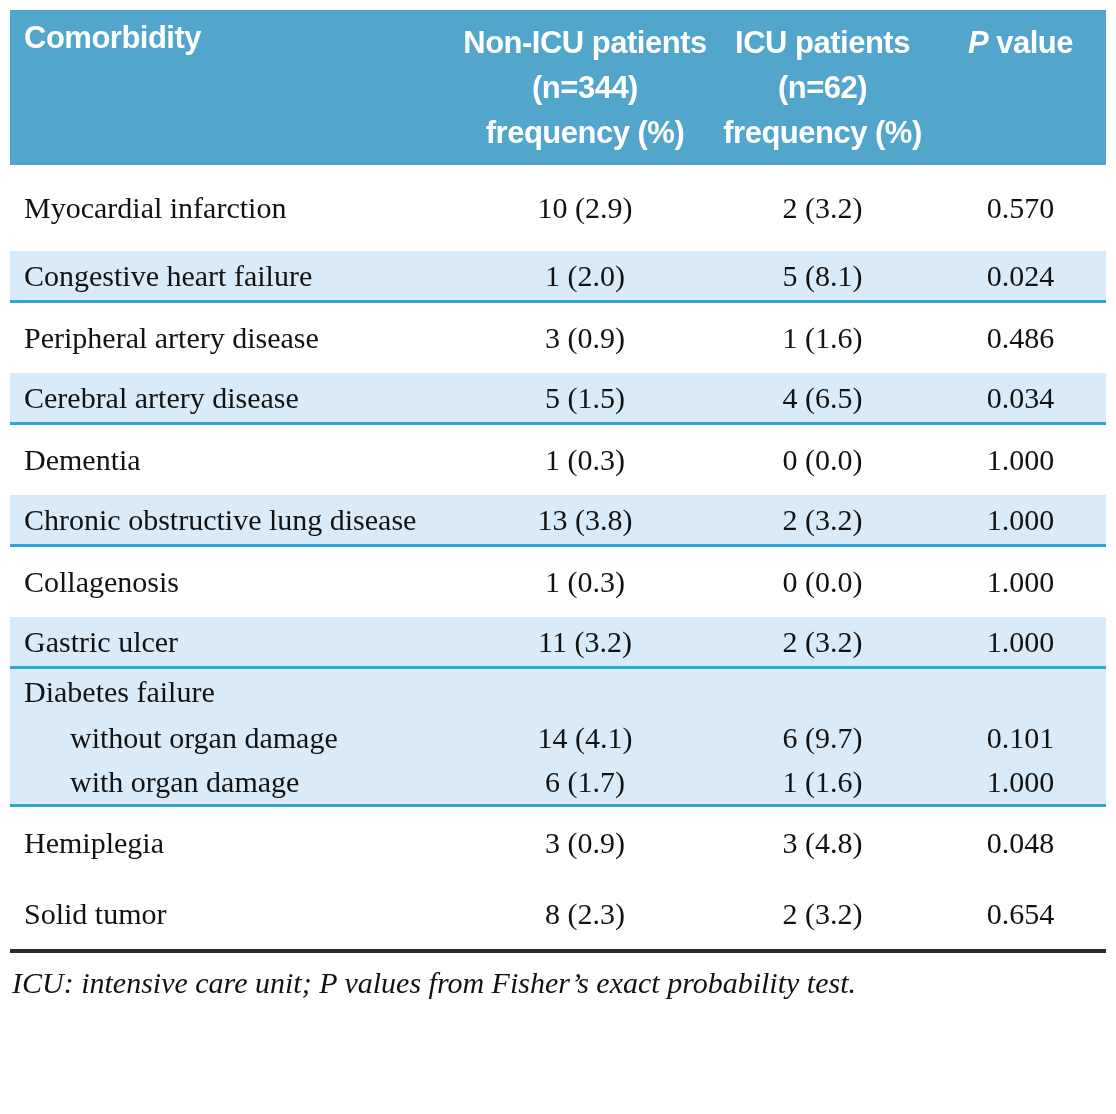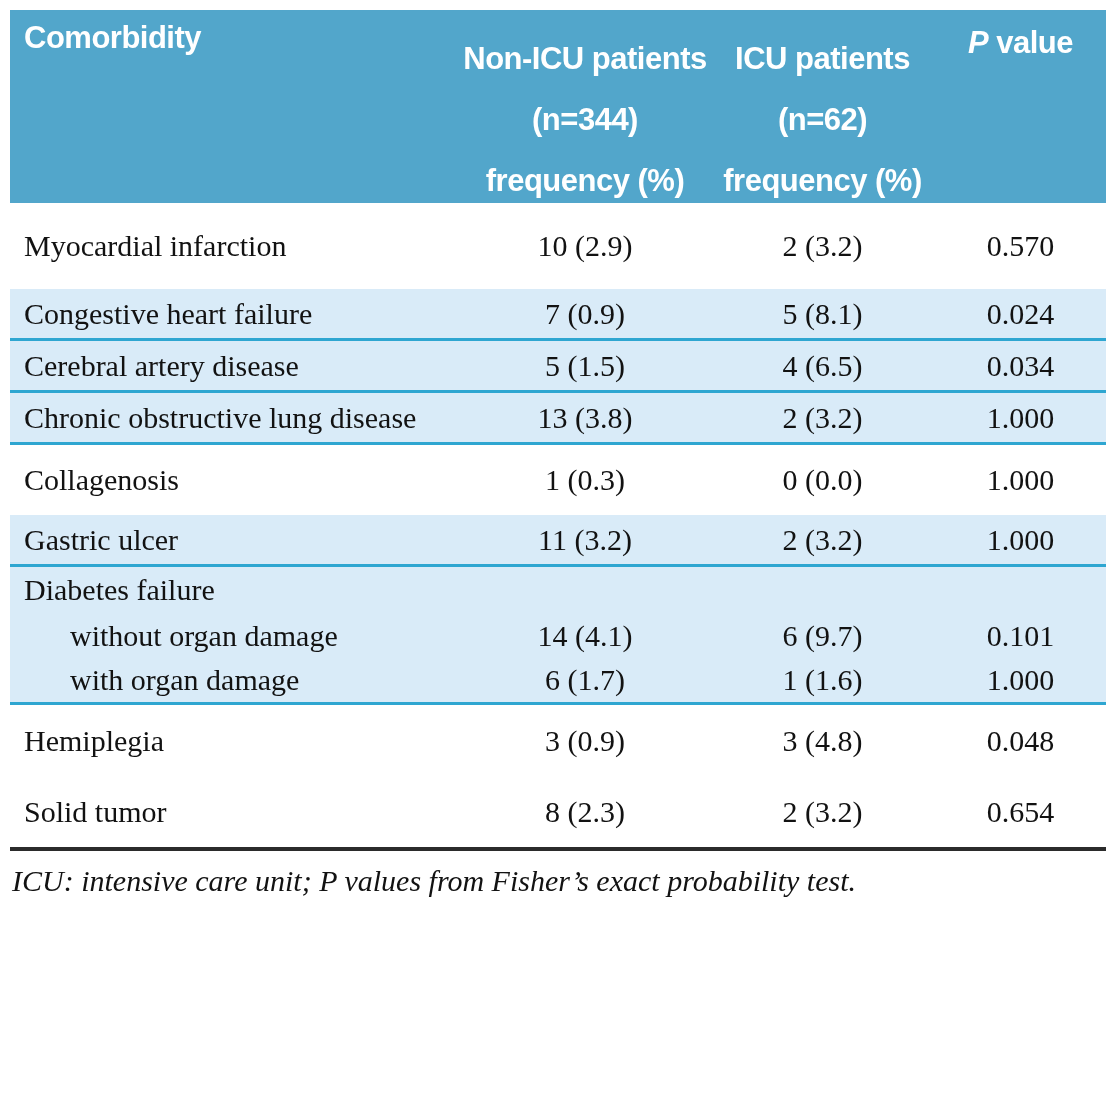--- a/index.html
+++ b/index.html
@@ -36,21 +36,20 @@
     height: 145px;
     padding-top: 10px;
   }
   tr.head th.lab {
     text-align: left;
     padding-left: 14px;
   }
   tr.head th.num { text-align: center; }
   tr.head th .hline {
     line-height: 45px;
-    margin-top: 16px;
   }
   tr.head th.pcol {
     text-align: center;
     line-height: 45px;
   }
   .p-italic { font-style: italic; margin-right: 8px; }
 
   
   td {
     font-size: 30px;
@@ -118,29 +117,41 @@
     </thead>
     <tbody>
       <tr class="row-tall">
         <td class="lab">Myocardial infarction</td>
         <td class="num">10 (2.9)</td>
         <td class="num">2 (3.2)</td>
         <td class="num">0.570</td>
       </tr>
       <tr class="row-shaded sh divider">
         <td class="lab">Congestive heart failure</td>
-        <td class="num">7 (0.9)</td>
+        <td class="num">1 (2.0)</td>
         <td class="num">5 (8.1)</td>
         <td class="num">0.024</td>
+      </tr>
+      <tr class="row-white">
+        <td class="lab">Peripheral artery disease</td>
+        <td class="num">3 (0.9)</td>
+        <td class="num">1 (1.6)</td>
+        <td class="num">0.486</td>
       </tr>
       <tr class="row-shaded sh divider">
         <td class="lab">Cerebral artery disease</td>
         <td class="num">5 (1.5)</td>
         <td class="num">4 (6.5)</td>
         <td class="num">0.034</td>
+      </tr>
+      <tr class="row-white">
+        <td class="lab">Dementia</td>
+        <td class="num">1 (0.3)</td>
+        <td class="num">0 (0.0)</td>
+        <td class="num">1.000</td>
       </tr>
       <tr class="row-shaded sh divider">
         <td class="lab">Chronic obstructive lung disease</td>
         <td class="num">13 (3.8)</td>
         <td class="num">2 (3.2)</td>
         <td class="num">1.000</td>
       </tr>
       <tr class="row-white">
         <td class="lab">Collagenosis</td>
         <td class="num">1 (0.3)</td>

